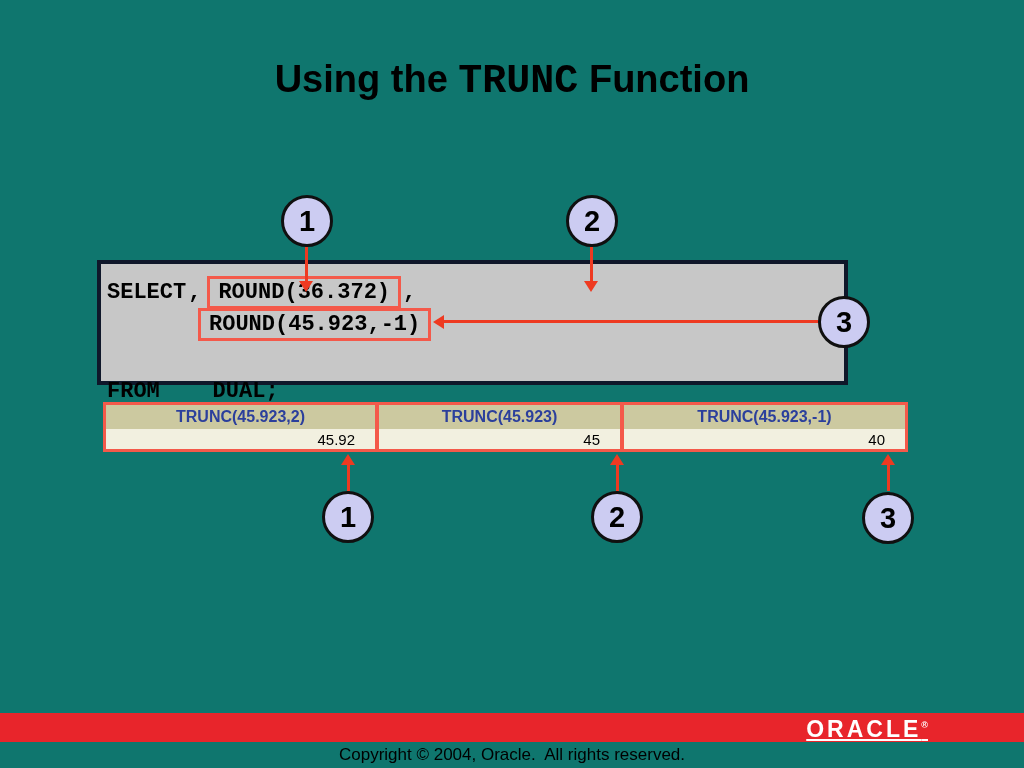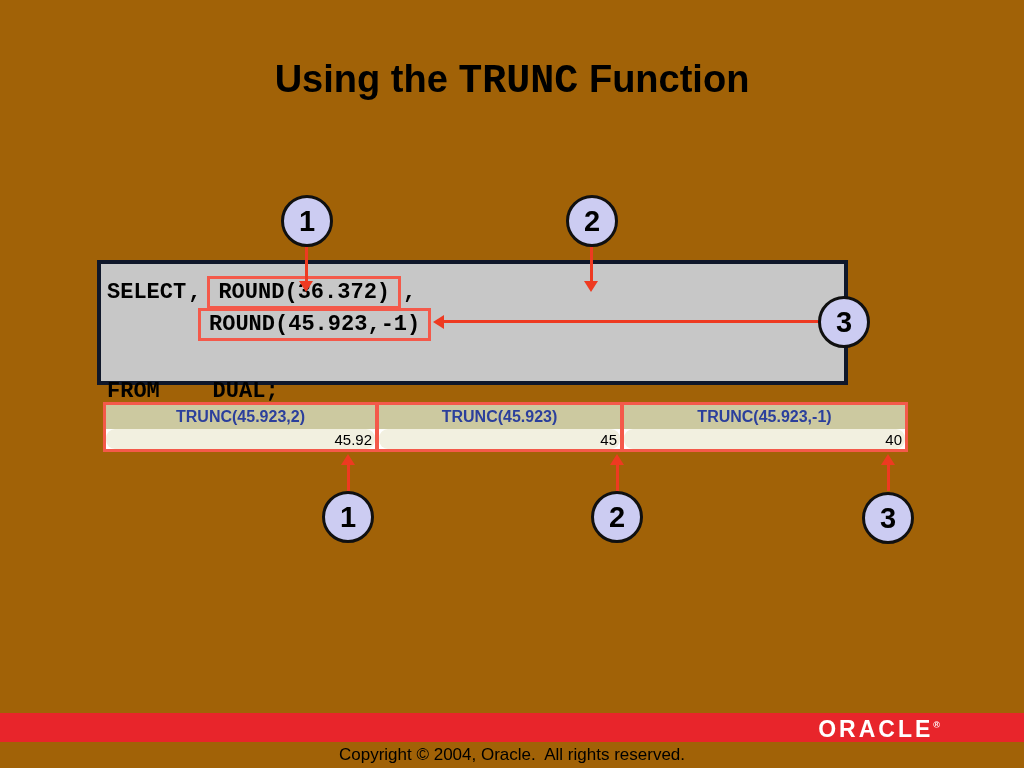--- a/index.html
+++ b/index.html
@@ -1,16 +1,16 @@
 <!DOCTYPE html>
 <html><head>
 <meta charset="utf-8">
 <style>
   html,body{margin:0;padding:0;background:#fff;}
-  .slide{position:relative;width:1024px;height:768px;background:#a16207;overflow:hidden;
+  .slide{position:relative;width:1024px;height:768px;background:#0f766e;overflow:hidden;
          font-family:"Liberation Sans",sans-serif;color:#000;}
 
   
   .title{position:absolute;top:58px;left:0;width:100%;text-align:center;
          font-size:38px;font-weight:bold;letter-spacing:0px;}
   .title .mono{font-family:"Liberation Mono","DejaVu Sans Mono",monospace;
                font-weight:bold;font-size:40px;}
 
   
   .callout{position:absolute;width:52px;height:52px;box-sizing:border-box;
@@ -62,26 +62,26 @@
 
   
   .tcol{position:absolute;top:402px;height:50px;box-sizing:border-box;
         border:3px solid #f4594a;z-index:2;background:#fff;}
   #tcol-0{left:103px;width:275px;}
   #tcol-1{left:376px;width:247px;}
   #tcol-2{left:621px;width:287px;}
   .thead{height:24px;background:#ccc9a0;color:#2b3f9c;font-weight:bold;font-size:16px;
          display:flex;align-items:center;justify-content:center;}
   .tval{height:20px;background:#f2f0e0;color:#000;font-size:15px;
-        display:flex;align-items:center;justify-content:flex-end;padding-right:3px;border-radius:9px;}
+        display:flex;align-items:center;justify-content:flex-end;padding-right:20px;}
 
   
   .footer-bar{position:absolute;left:0;top:713px;width:1024px;height:29px;background:#e8252b;}
-  .oracle-logo{position:absolute;right:84px;top:716px;color:#fff;font-weight:bold;
-               font-size:23px;letter-spacing:3px;z-index:7;}
+  .oracle-logo{position:absolute;right:96px;top:716px;color:#fff;font-weight:bold;
+               font-size:23px;letter-spacing:3px;z-index:7;text-decoration:underline;}
   .oracle-logo sup{font-size:9px;letter-spacing:0;vertical-align:super;}
   .page-num{position:absolute;left:57px;top:745px;font-size:17px;margin-top:40px;}
   .copyright{position:absolute;left:0;top:745px;width:100%;text-align:center;
              font-size:17px;white-space:pre;}
 </style>
 </head>
 <body>
 
 <div class="slide">
 

